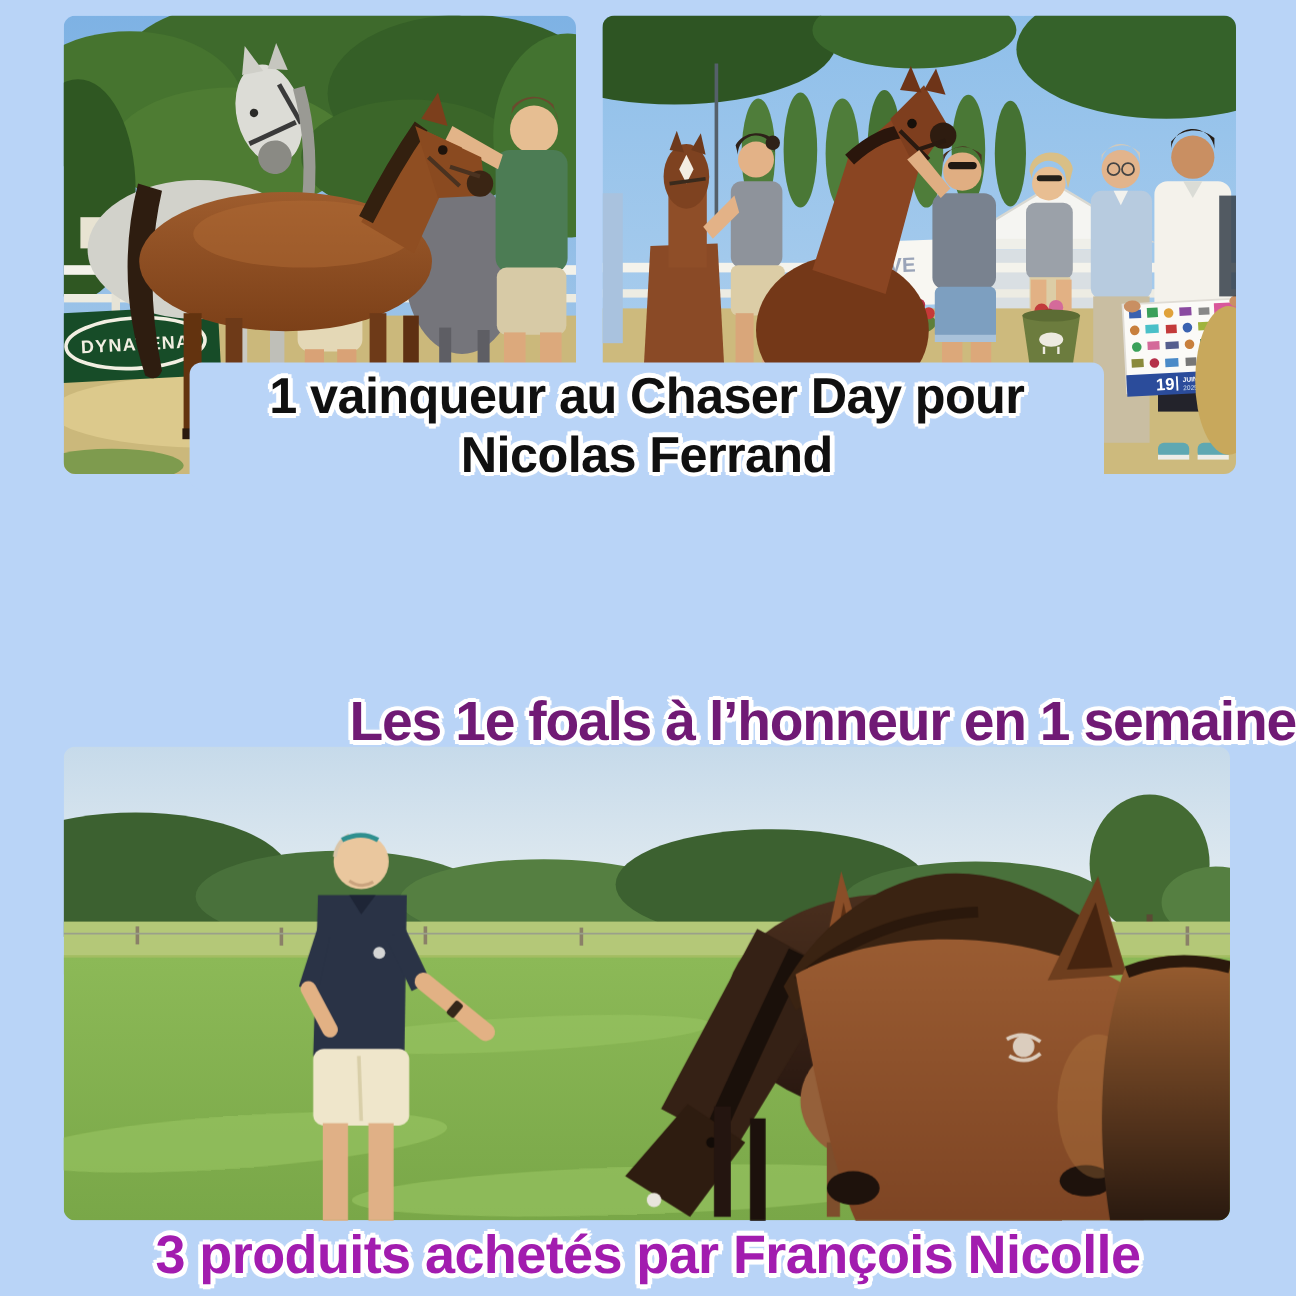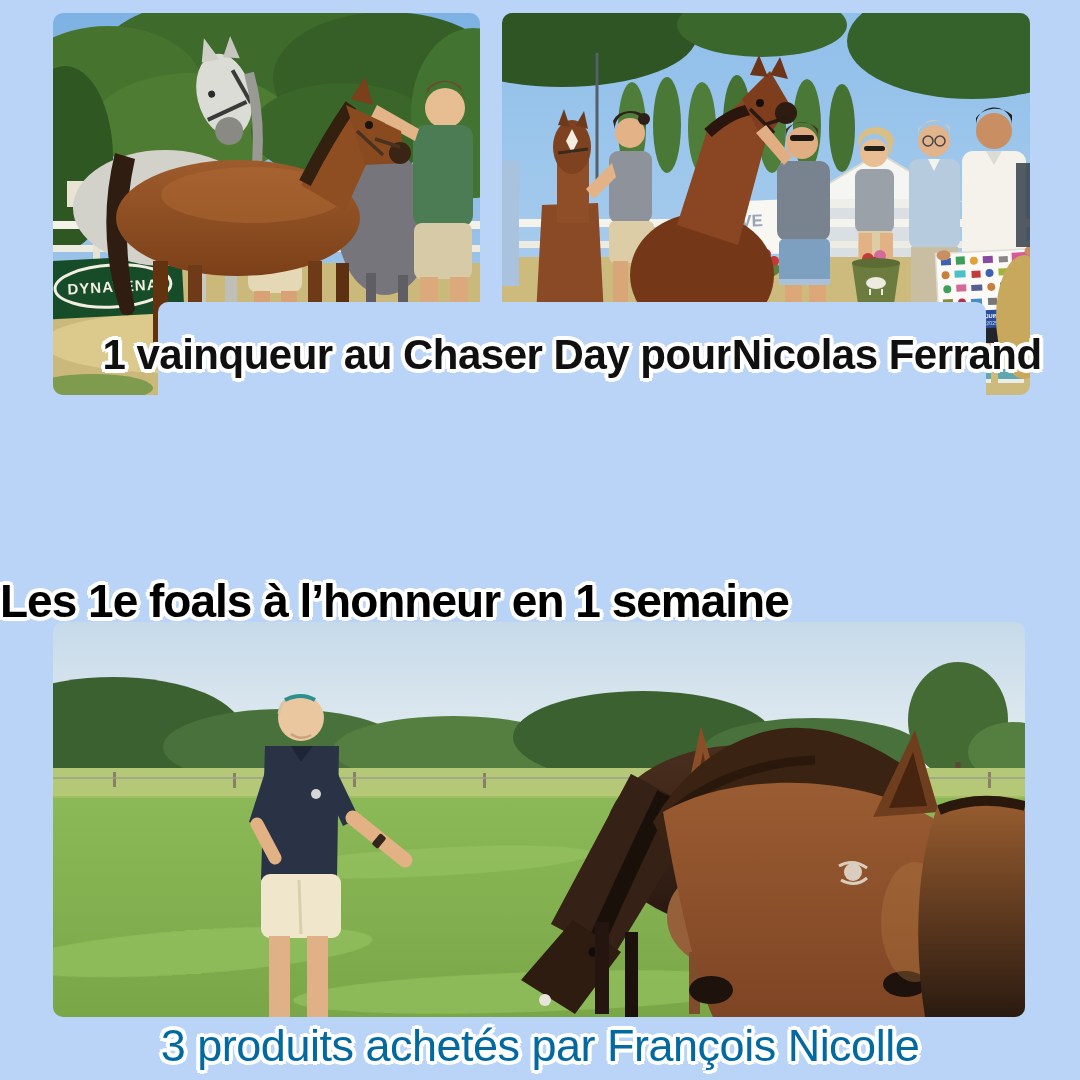--- a/index.html
+++ b/index.html
@@ -6,44 +6,44 @@
   body{background:#B9D4F7;font-family:"Liberation Sans", sans-serif;}
   .canvas{position:relative;width:1080px;height:1080px;background:#B9D4F7;overflow:hidden;}
 
   .photo{position:absolute;border-radius:10px;overflow:hidden;z-index:1;}
   .photo svg{display:block;}
   .photo-tl{left:53px;top:13px;width:427px;height:382px;}
   .photo-tr{left:502px;top:13px;width:528px;height:382px;}
   .photo-bottom{left:53px;top:622px;width:972px;height:395px;}
 
   .caption-panel{
-    position:absolute;left:158px;top:302px;width:828px;height:106px;
+    position:absolute;left:158px;top:302px;width:762px;height:106px;
     background:#B9D4F7;border-radius:10px;z-index:5;
-    display:flex;align-items:center;justify-content:center;
+    display:flex;flex-direction:column;align-items:center;justify-content:center;
   }
   .caption-line{
     font-size:42px;font-weight:bold;color:#101010;line-height:1.16;
     letter-spacing:-0.5px;white-space:nowrap;
     text-shadow:-3px -3px 0 #fff,3px -3px 0 #fff,-3px 3px 0 #fff,3px 3px 0 #fff,
       -4px 0 0 #fff,4px 0 0 #fff,0 -4px 0 #fff,0 4px 0 #fff,0 0 5px #fff;
   }
 
   .title-wrap{position:absolute;left:0;top:398px;width:1080px;height:190px;z-index:6;}
 
   .subtitle{
     position:absolute;left:0;top:574px;width:1080px;z-index:6;
-    text-align:left;font-size:46px;font-weight:bold;color:#000000;
+    text-align:right;font-size:46px;font-weight:bold;color:#701a75;
     letter-spacing:-1px;white-space:nowrap;
     text-shadow:-3px -3px 0 #fff,3px -3px 0 #fff,-3px 3px 0 #fff,3px 3px 0 #fff,
       -4px 0 0 #fff,4px 0 0 #fff,0 -4px 0 #fff,0 4px 0 #fff,0 0 5px #fff;
   }
 
   .bottom-caption{
     position:absolute;left:0;top:1020px;width:1080px;z-index:5;
-    text-align:center;font-size:45px;font-weight:normal;color:#0369a1;
+    text-align:center;font-size:45px;font-weight:bold;color:#a21caf;
     letter-spacing:-0.5px;white-space:nowrap;
     text-shadow:-3px -3px 0 #fff,3px -3px 0 #fff,-3px 3px 0 #fff,3px 3px 0 #fff,
       -4px 0 0 #fff,4px 0 0 #fff,0 -4px 0 #fff,0 4px 0 #fff,0 0 5px #fff;
   }
 </style>
 </head>
 <body>
 
 <div class="canvas">
 

